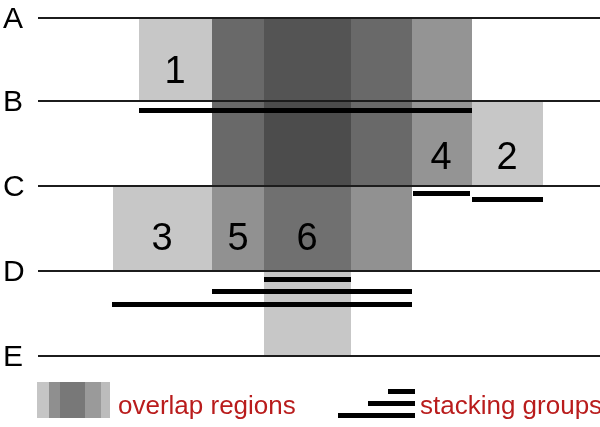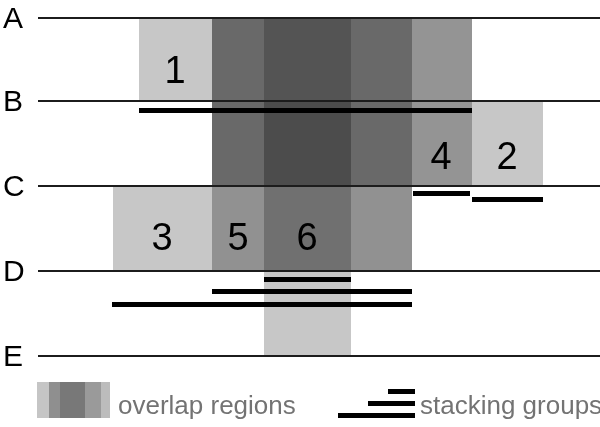--- a/index.html
+++ b/index.html
@@ -27,21 +27,21 @@
     color: #000;
     transform: translate(-50%, -52%);
   }
   .sbar { position: absolute; background: #000; }
   .legend-swatch { position: absolute; display: flex; }
   .legend-swatch .stripe { height: 100%; }
   .legend-text {
     position: absolute;
     font-size: 26px;
     line-height: 28px;
-    color: #737373;
+    color: #b91c1c;
     white-space: nowrap;
   }
 </style>
 </head>
 <body>
 
 <div id="stage">
   <div id="regions-layer">
       <div class="region" style="left: 139px; top: 18px; width: 73px; height: 83px; background: rgb(199, 199, 199);"></div>
       <div class="region" style="left: 212px; top: 18px; width: 52px; height: 168px; background: rgb(105, 105, 105);"></div>

